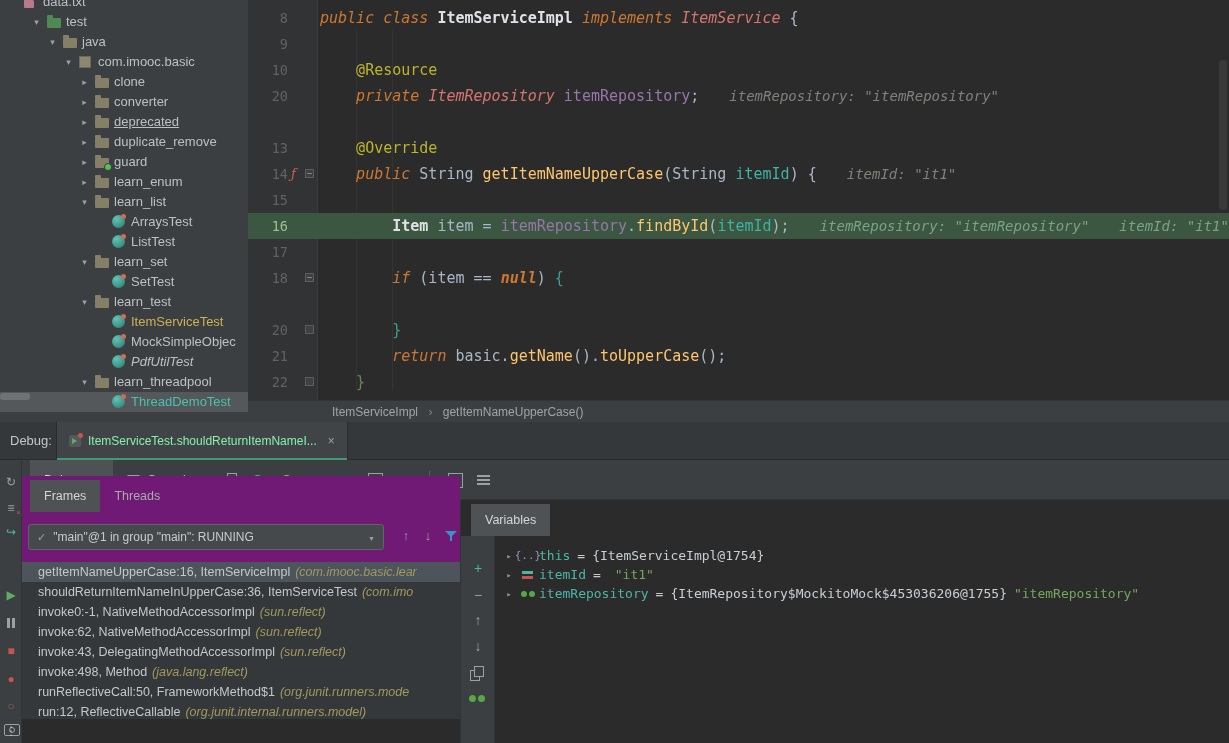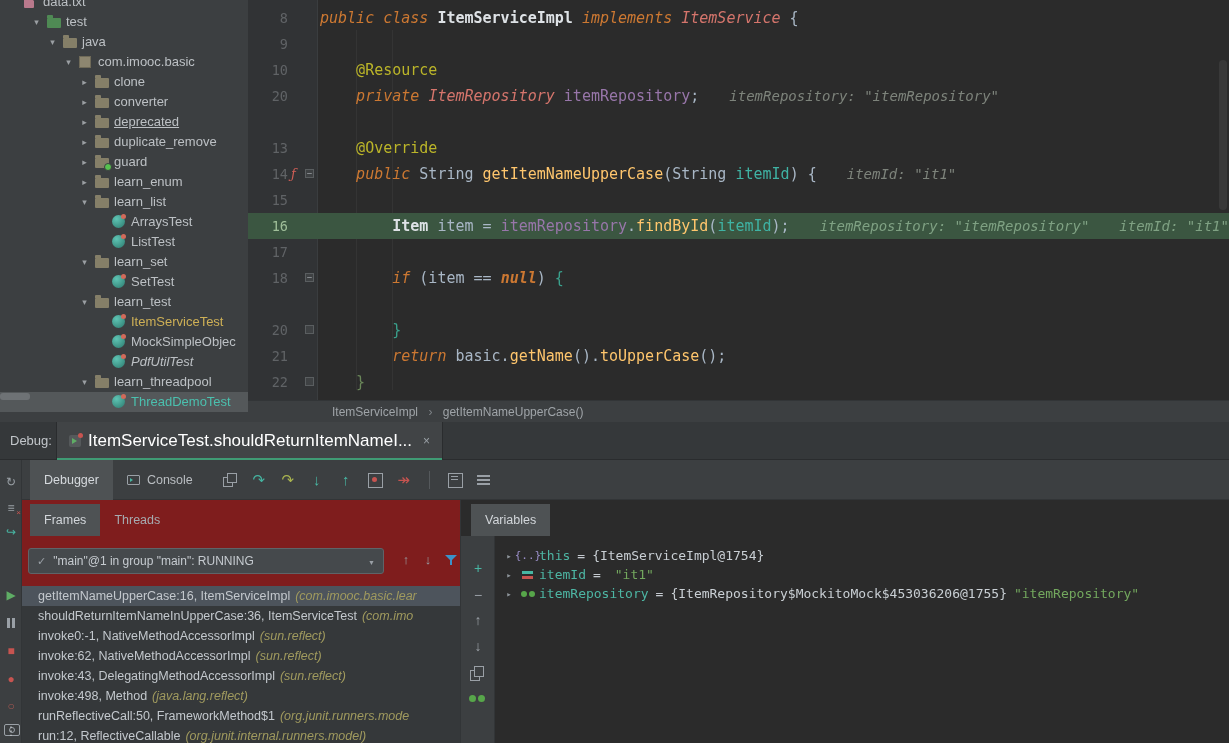--- a/index.html
+++ b/index.html
@@ -58,21 +58,21 @@
   #breadcrumbs{position:absolute;left:248px;top:400px;right:0;height:22px;background:#3c3f41;border-top:1px solid #323537;
     line-height:22px;padding-left:84px;font-size:12px;color:#9fa4a8;white-space:nowrap;}
   .bc-sep{color:#7d8286;margin:0 7px;}
 
   
   #debug-header{position:absolute;left:0;top:422px;width:100%;height:38px;background:#35383a;border-bottom:1px solid #2a2c2e;}
   #debug-label{position:absolute;left:10px;top:0;line-height:38px;font-size:13px;color:#c2c6ca;}
   #session-tab{position:absolute;left:56px;top:0;height:38px;display:flex;align-items:center;gap:7px;padding:0 12px;
     background:#414446;border-left:1px solid #2a2c2e;border-right:1px solid #2a2c2e;}
   #session-tab::after{content:"";position:absolute;left:0;right:0;bottom:0;height:2px;background:#3f9b74;}
-  #session-title{font-size:17px;color:#ffffff;white-space:nowrap;}
+  #session-title{font-size:12px;color:#86efac;white-space:nowrap;}
   #session-close{font-size:12px;color:#9aa0a6;margin-left:4px;}
   .ic-junit{position:relative;width:12px;height:12px;background:#55595b;border-radius:2px;flex:0 0 auto;}
   .ic-junit::before{content:"";position:absolute;left:3px;top:3px;border-left:5px solid #5fad65;border-top:3px solid transparent;border-bottom:3px solid transparent;}
   .ic-junit::after{content:"";position:absolute;right:-2px;top:-2px;width:5px;height:5px;border-radius:50%;background:#c75450;}
 
   
   #left-strip{position:absolute;left:0;top:460px;width:22px;height:283px;background:#3c3f41;border-right:1px solid #323537;}
   .strip-icon{position:absolute;left:0;width:22px;height:20px;line-height:20px;text-align:center;font-size:12px;}
   .redx{position:absolute;right:1px;bottom:1px;font-size:8px;color:#c75450;line-height:8px;}
   .ic-pause::before{content:"";position:absolute;left:7px;top:5px;width:3px;height:10px;background:#9aa0a6;box-shadow:5px 0 0 #9aa0a6;}
@@ -92,21 +92,21 @@
   .v-sep{width:1px;height:18px;background:#55595c;margin:0 7px;}
   .ic-restore-layout::before{content:"";position:absolute;left:4px;top:8px;width:8px;height:8px;border:1px solid #9aa0a6;background:#3c3f41;}
   .ic-restore-layout::after{content:"";position:absolute;left:8px;top:4px;width:8px;height:8px;border:1px solid #9aa0a6;background:#3c3f41;}
   .ic-run-to-cursor::before{content:"";position:absolute;left:4px;top:4px;width:13px;height:13px;border:1px solid #9aa0a6;}
   .ic-run-to-cursor::after{content:"";position:absolute;left:8px;top:8px;width:5px;height:5px;border-radius:50%;background:#c75450;}
   .ic-evaluate-expression::before{content:"";position:absolute;left:4px;top:4px;width:13px;height:13px;border:1px solid #9aa0a6;}
   .ic-evaluate-expression::after{content:"";position:absolute;left:7px;top:10px;width:7px;height:1px;background:#9aa0a6;box-shadow:0 -3px 0 #9aa0a6;}
   .ic-settings::before{content:"";position:absolute;left:4px;top:6px;width:13px;height:2px;background:#9aa0a6;box-shadow:0 4px 0 #9aa0a6,0 8px 0 #9aa0a6;}
 
   
-  #frames-panel{position:absolute;left:22px;top:500px;width:438px;height:243px;background:#7f1d1d;overflow:hidden;}
+  #frames-panel{position:absolute;left:22px;top:476px;width:438px;height:243px;background:#701a75;overflow:hidden;}
   #frames-tabs{position:absolute;left:8px;top:4px;height:32px;white-space:nowrap;}
   .panel-tab{display:inline-block;height:32px;line-height:32px;padding:0 14px;font-size:12.5px;color:#a6abb0;}
   .panel-tab.selected{background:#4e5254;color:#d2d6da;}
   #thread-dropdown{position:absolute;left:6px;top:48px;width:356px;height:26px;background:#45494c;border:1px solid #5f6468;
     border-radius:3px;display:flex;align-items:center;padding:0 8px;font-size:12px;color:#c6cbd0;gap:7px;white-space:nowrap;}
   #dd-check{color:#9aa0a6;font-size:11px;}
   .dd-caret{margin-left:auto;}
   .dd-caret::before{content:"▼";font-size:7px;color:#9aa0a6;}
   .frames-nav{position:absolute;top:50px;width:20px;height:20px;line-height:20px;text-align:center;font-size:13px;color:#9aa0a6;}
   .ic-funnel{position:relative;}

